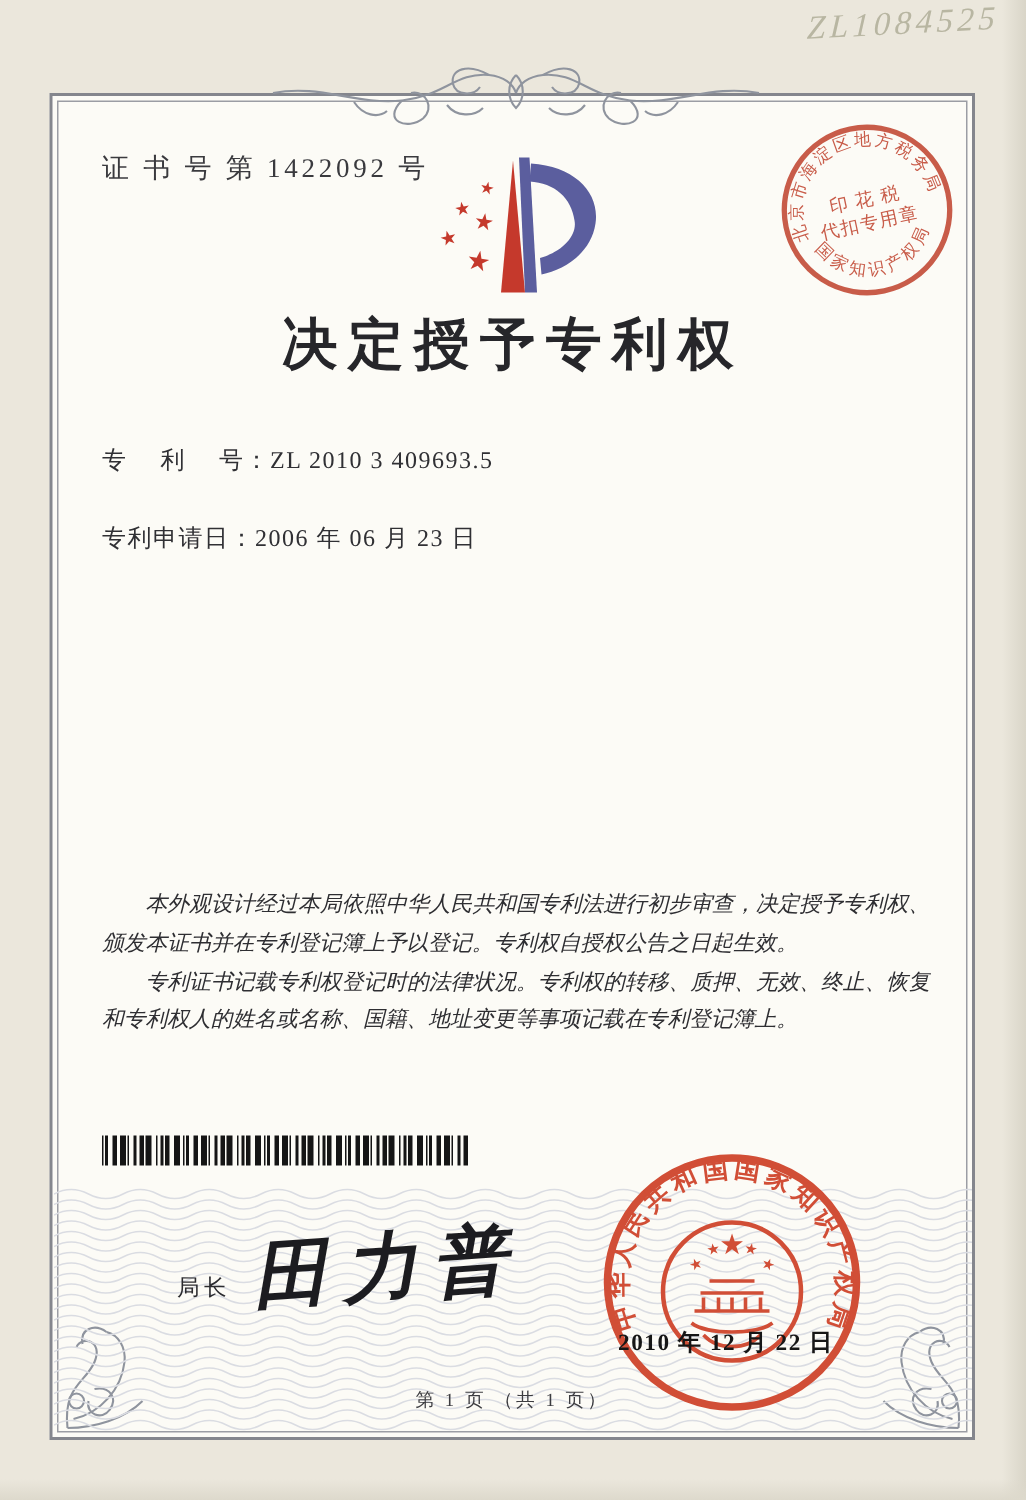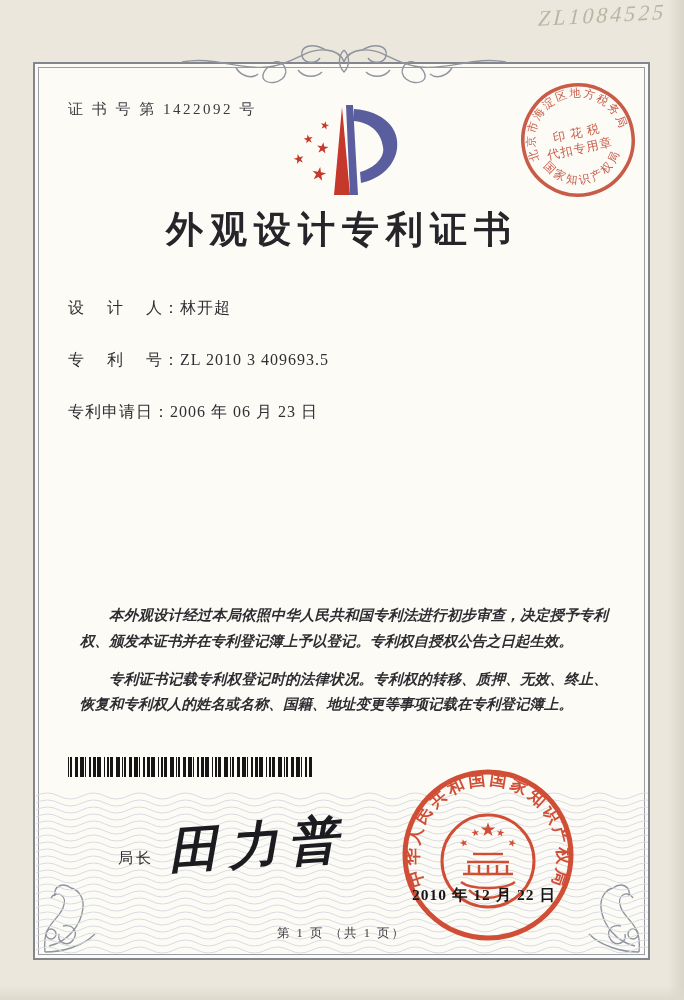--- a/index.html
+++ b/index.html
@@ -17,41 +17,41 @@
   
   .frame{position:absolute;left:33px;top:62px;width:613px;height:894px;
     border:2px solid #84868d;background:#fcfbf6;}
   .frame-inner{position:absolute;left:3px;top:3px;right:3px;bottom:3px;
     border:1px solid #9b9da4;}
 
   .handwritten{position:absolute;left:538px;top:2px;width:146px;
     font-size:22px;font-style:italic;color:#b3b19c;letter-spacing:3px;
     transform:rotate(-3deg) skewX(-6deg);opacity:.9;}
 
-  .cert-no{position:absolute;left:68px;top:100px;font-size:15px;color:#3a3a3e;
+  .cert-no{position:absolute;left:68px;top:100px;font-size:18px;color:#3a3a3e;
     letter-spacing:2.5px;}
 
   .logo{position:absolute;left:276px;top:103px;width:132px;height:97px;}
 
   .tax-stamp{position:absolute;left:514px;top:76px;width:128px;height:128px;
     transform:rotate(-12deg);opacity:.92;}
 
   .title{position:absolute;left:0;right:0;top:205px;text-align:center;
     font-size:37px;font-weight:600;color:#26262a;letter-spacing:7px;}
 
   .fields{position:absolute;left:68px;top:298px;width:540px;}
   .field-row{height:20px;line-height:20px;margin-bottom:32px;
     font-size:16px;color:#303034;letter-spacing:1px;}
   .field-label{color:#303034;}
   .field-value{color:#303034;}
 
   .body-text{position:absolute;left:68px;top:591px;width:552px;
     font-size:14.5px;line-height:25.8px;color:#2e2e32;text-align:justify;
     font-style:italic;}
-  .body-text p{margin:12px;text-indent:2em;font-weight:bold;}
+  .body-text p{margin:0;text-indent:2em;}
 
   #waves{position:absolute;left:36px;top:792px;width:612px;height:162px;z-index:1;}
   #waves path{fill:none;stroke:#dadce2;stroke-width:1;}
 
   #barcode{position:absolute;left:68px;top:757px;width:265px;height:20px;
     display:flex;z-index:2;}
   #barcode i{display:block;height:100%;background:#151515;flex:none;}
 
   .director{position:absolute;left:118px;top:849px;font-size:15px;color:#2b2b2f;
     letter-spacing:3px;z-index:2;}
@@ -169,26 +169,23 @@
   <text class="stamp-text" font-size="11.5" letter-spacing="2">
     <textPath href="#taxArcTop">北京市海淀区地方税务局</textPath>
   </text>
   <text class="stamp-text" font-size="11.5" letter-spacing="2.5">
     <textPath href="#taxArcBottom">国家知识产权局</textPath>
   </text>
   <text class="stamp-text" x="65" y="62" font-size="12.5" text-anchor="middle" letter-spacing="1">印 花 税</text>
   <text class="stamp-text" x="65" y="78" font-size="12.5" text-anchor="middle" letter-spacing="1">代扣专用章</text>
 </svg>
 
-<div class="title">外观设计专利证书</div>
+<div class="title">决定授予专利权</div>
 
 <div class="fields">
-  <div class="field-row">
-    <span class="field-label">设　 计 　人：</span><span class="field-value">林开超</span>
-  </div>
   <div class="field-row">
     <span class="field-label">专　 利 　号：</span><span class="field-value">ZL 2010 3 409693.5</span>
   </div>
   <div class="field-row">
     <span class="field-label">专利申请日：</span><span class="field-value">2006 年 06 月 23 日</span>
   </div>
 </div>
 
 <div class="body-text">
   <p>本外观设计经过本局依照中华人民共和国专利法进行初步审查，决定授予专利权、颁发本证书并在专利登记簿上予以登记。专利权自授权公告之日起生效。</p>

